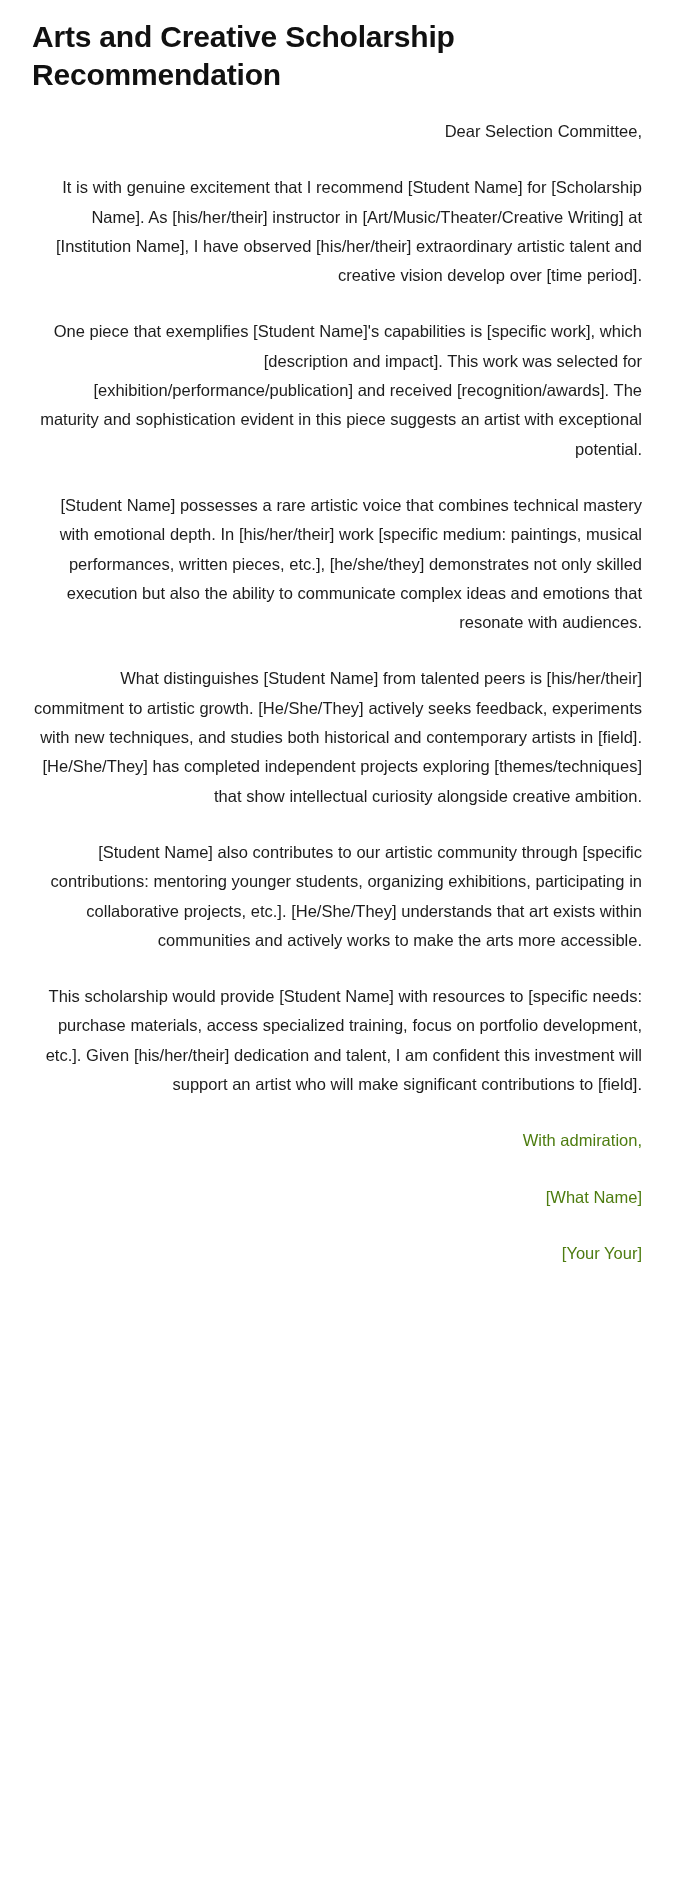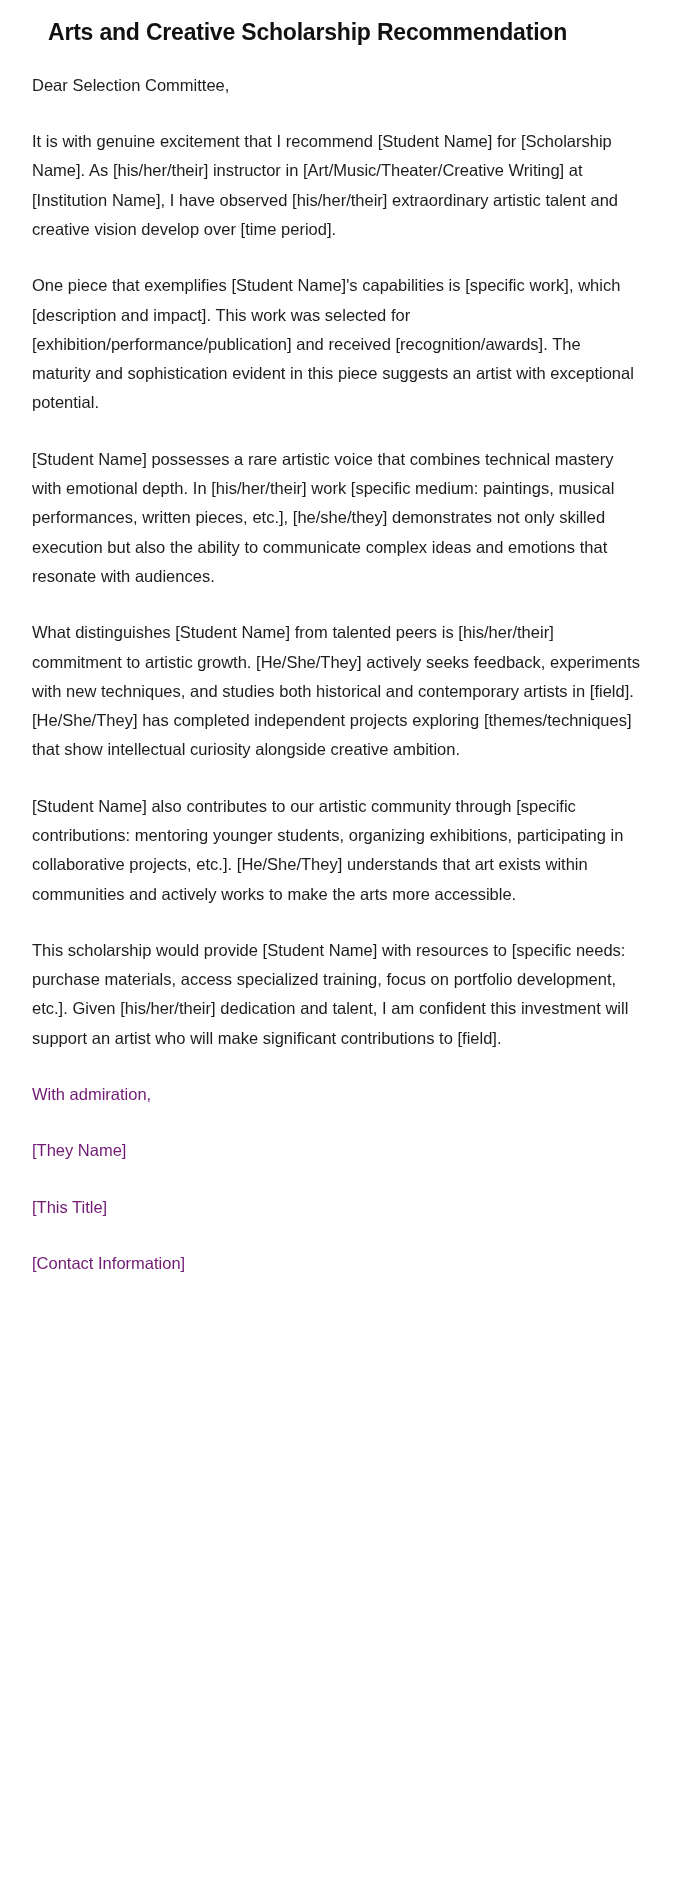--- a/index.html
+++ b/index.html
@@ -14,46 +14,47 @@
     font-family: "Liberation Sans", "DejaVu Sans", sans-serif;
     color: #1a1a1a;
     -webkit-font-smoothing: antialiased;
   }
   .page {
     box-sizing: border-box;
     width: 700px;
     padding: 18px 58px 24px 32px;
   }
   .doc-title {
-    font-size: 23px;
+    font-size: 30px;
     line-height: 1.25;
     font-weight: 700;
     color: #111111;
-    margin: 0 0 24px 16px;
+    margin: 0 0 24px 0;
     letter-spacing: -0.2px;
   }
   .letter-body {
     margin: 0;
     padding: 0;
+    text-align: right;
   }
   .para {
     font-size: 16.5px;
     line-height: 29.3px;
     color: #1d1d1d;
     margin: 0 0 27px 0;
     font-weight: 400;
     word-spacing: 0.1px;
   }
   .para:last-child {
     margin-bottom: 0;
   }
   .sig-line {
     font-size: 16.5px;
     line-height: 29.3px;
-    color: #701a75;
+    color: #4d7c0f;
     margin: 0 0 27px 0;
   }
 </style>
 </head>
 <body>
 
 <div class="page">
 
   <h1 class="doc-title">Arts and Creative Scholarship Recommendation</h1>
 
@@ -69,21 +70,20 @@
 
     <p class="para">What distinguishes [Student Name] from talented peers is [his/her/their] commitment to artistic growth. [He/She/They] actively seeks feedback, experiments with new techniques, and studies both historical and contemporary artists in [field]. [He/She/They] has completed independent projects exploring [themes/techniques] that show intellectual curiosity alongside creative ambition.</p>
 
     <p class="para">[Student Name] also contributes to our artistic community through [specific contributions: mentoring younger students, organizing exhibitions, participating in collaborative projects, etc.]. [He/She/They] understands that art exists within communities and actively works to make the arts more accessible.</p>
 
     <p class="para">This scholarship would provide [Student Name] with resources to [specific needs: purchase materials, access specialized training, focus on portfolio development, etc.]. Given [his/her/their] dedication and talent, I am confident this investment will support an artist who will make significant contributions to [field].</p>
 
 
     <p class="sig-line">With admiration,</p>
 
-    <p class="sig-line">[They Name]</p>
+    <p class="sig-line">[What Name]</p>
 
-    <p class="sig-line">[This Title]</p>
+    <p class="sig-line">[Your Your]</p>
 
 
-    <p class="sig-line">[Contact Information]</p>
 
   </div>
 </div>
 
 </body></html>

